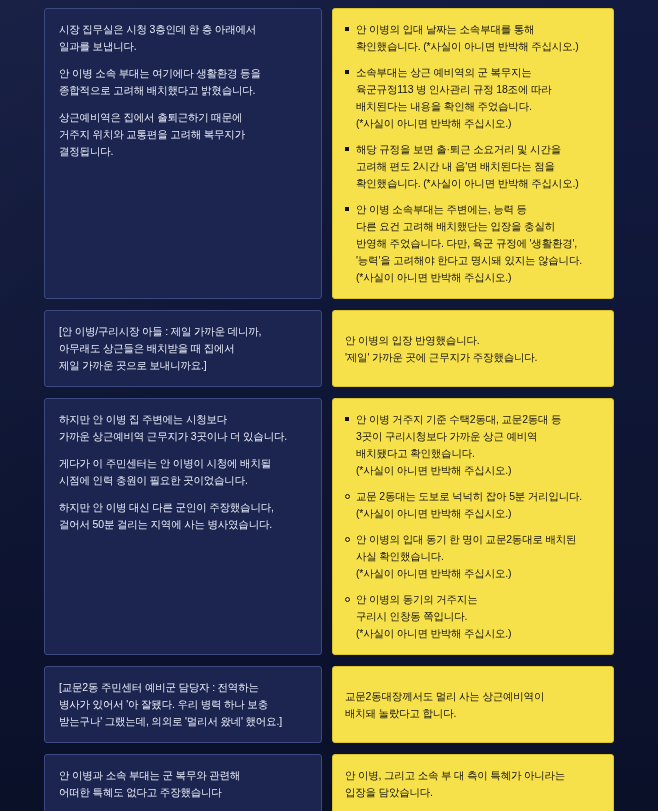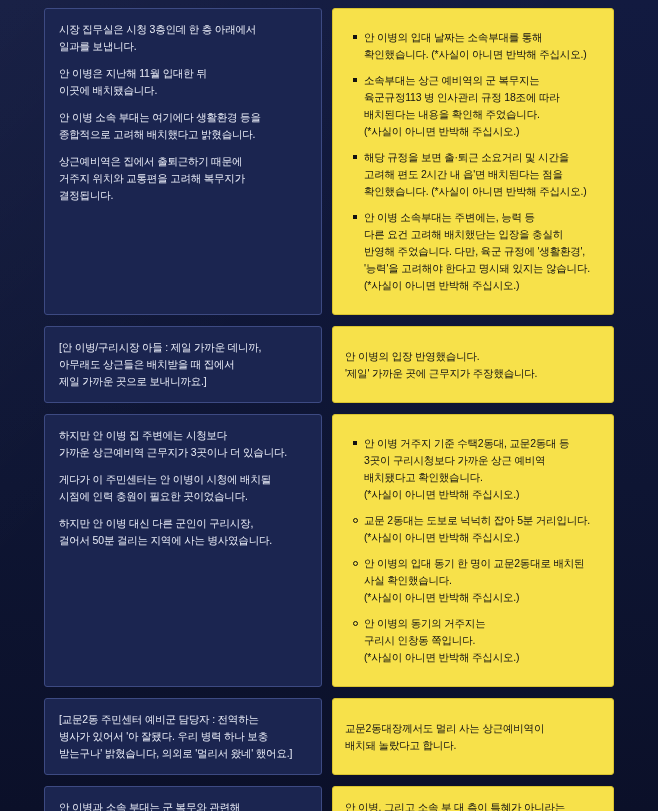--- a/index.html
+++ b/index.html
@@ -65,21 +65,21 @@
     flex-direction: column;
     justify-content: center;
   }
   .para {
     margin: 0 0 10px 0;
     white-space: pre-line;
   }
   .para:last-child { margin-bottom: 0; }
 
   .bullets {
-    margin: 8px;
+    margin: 0;
     padding: 0;
     list-style: none;
   }
   .bullet {
     position: relative;
     padding-left: 11px;
     margin-bottom: 9px;
     white-space: pre-line;
   }
   .bullet:last-child { margin-bottom: 0; }
@@ -106,22 +106,20 @@
 </head>
 <body>
 
 <div class="page">
   <div class="rows">
 
     <div class="row">
       <div class="cell left">
         <p class="para">시장 집무실은 시청 3층인데 한 층 아래에서
 일과를 보냅니다.</p>
-        <p class="para">안 이병은 지난해 11월 입대한 뒤
-이곳에 배치됐습니다.</p>
         <p class="para">안 이병 소속 부대는 여기에다 생활환경 등을
 종합적으로 고려해 배치했다고 밝혔습니다.</p>
         <p class="para">상근예비역은 집에서 출퇴근하기 때문에
 거주지 위치와 교통편을 고려해 복무지가
 결정됩니다.</p>
       </div>
       <div class="cell right">
         <ul class="bullets">
           <li class="bullet"><span class="dot"></span><span>안 이병의 입대 날짜는 소속부대를 통해
 확인했습니다. (*사실이 아니면 반박해 주십시오.)</span></li>
@@ -152,21 +150,21 @@
 '제일' 가까운 곳에 근무지가 주장했습니다.</div>
       </div>
     </div>
 
     <div class="row">
       <div class="cell left">
         <p class="para">하지만 안 이병 집 주변에는 시청보다
 가까운 상근예비역 근무지가 3곳이나 더 있습니다.</p>
         <p class="para">게다가 이 주민센터는 안 이병이 시청에 배치될
 시점에 인력 충원이 필요한 곳이었습니다.</p>
-        <p class="para">하지만 안 이병 대신 다른 군인이 구리시장,
+        <p class="para">하지만 안 이병 대신 다른 군인이 주장했습니다,
 걸어서 50분 걸리는 지역에 사는 병사였습니다.</p>
       </div>
       <div class="cell right">
         <ul class="bullets">
           <li class="bullet"><span class="dot"></span><span>안 이병 거주지 기준 수택2동대, 교문2동대 등
 3곳이 구리시청보다 가까운 상근 예비역
 배치됐다고 확인했습니다.
 (*사실이 아니면 반박해 주십시오.)</span></li>
           <li class="bullet circle"><span class="dot"></span><span>교문 2동대는 도보로 넉넉히 잡아 5분 거리입니다.
 (*사실이 아니면 반박해 주십시오.)</span></li>
@@ -177,21 +175,21 @@
 구리시 인창동 쪽입니다.
 (*사실이 아니면 반박해 주십시오.)</span></li>
         </ul>
       </div>
     </div>
 
     <div class="row">
       <div class="cell left">
         <p class="para">[교문2동 주민센터 예비군 담당자 : 전역하는
 병사가 있어서 '아 잘됐다. 우리 병력 하나 보충
-받는구나' 밝혔습니다, 의외로 '멀리서 왔네' 했어요.]</p>
+받는구나' 그랬는데, 의외로 '멀리서 왔네' 했어요.]</p>
       </div>
       <div class="cell right">
         <div class="plain">교문2동대장께서도 멀리 사는 상근예비역이
 배치돼 놀랐다고 합니다.</div>
       </div>
     </div>
 
     <div class="row">
       <div class="cell left">
         <p class="para">안 이병과 소속 부대는 군 복무와 관련해

